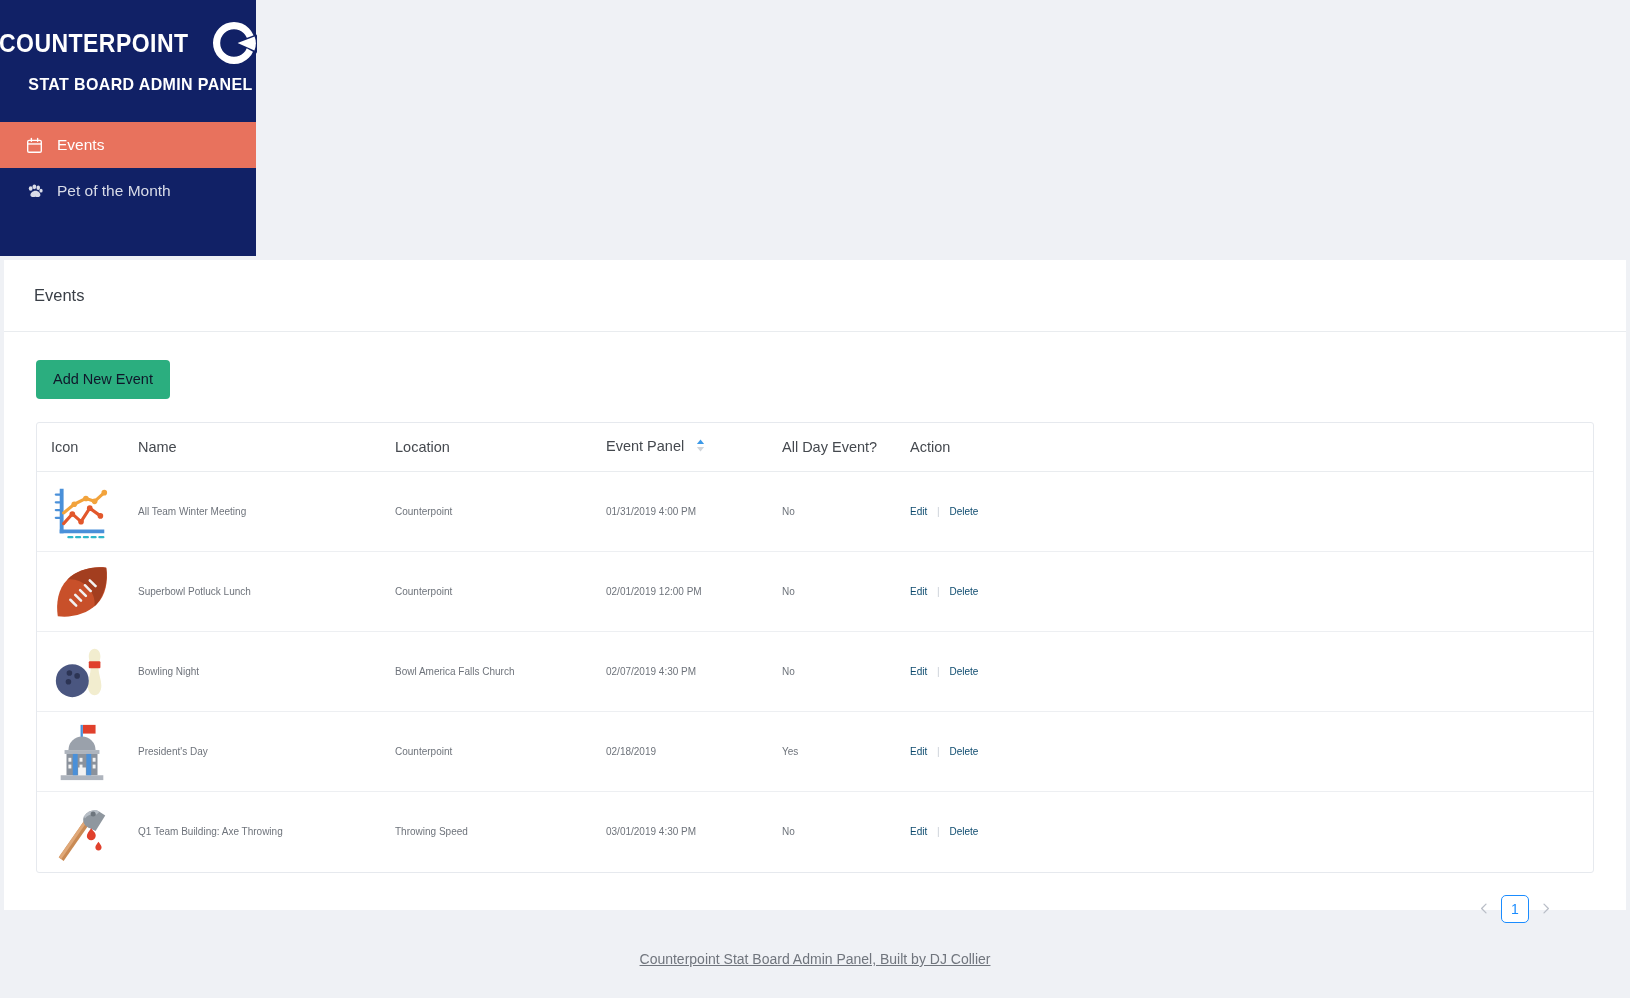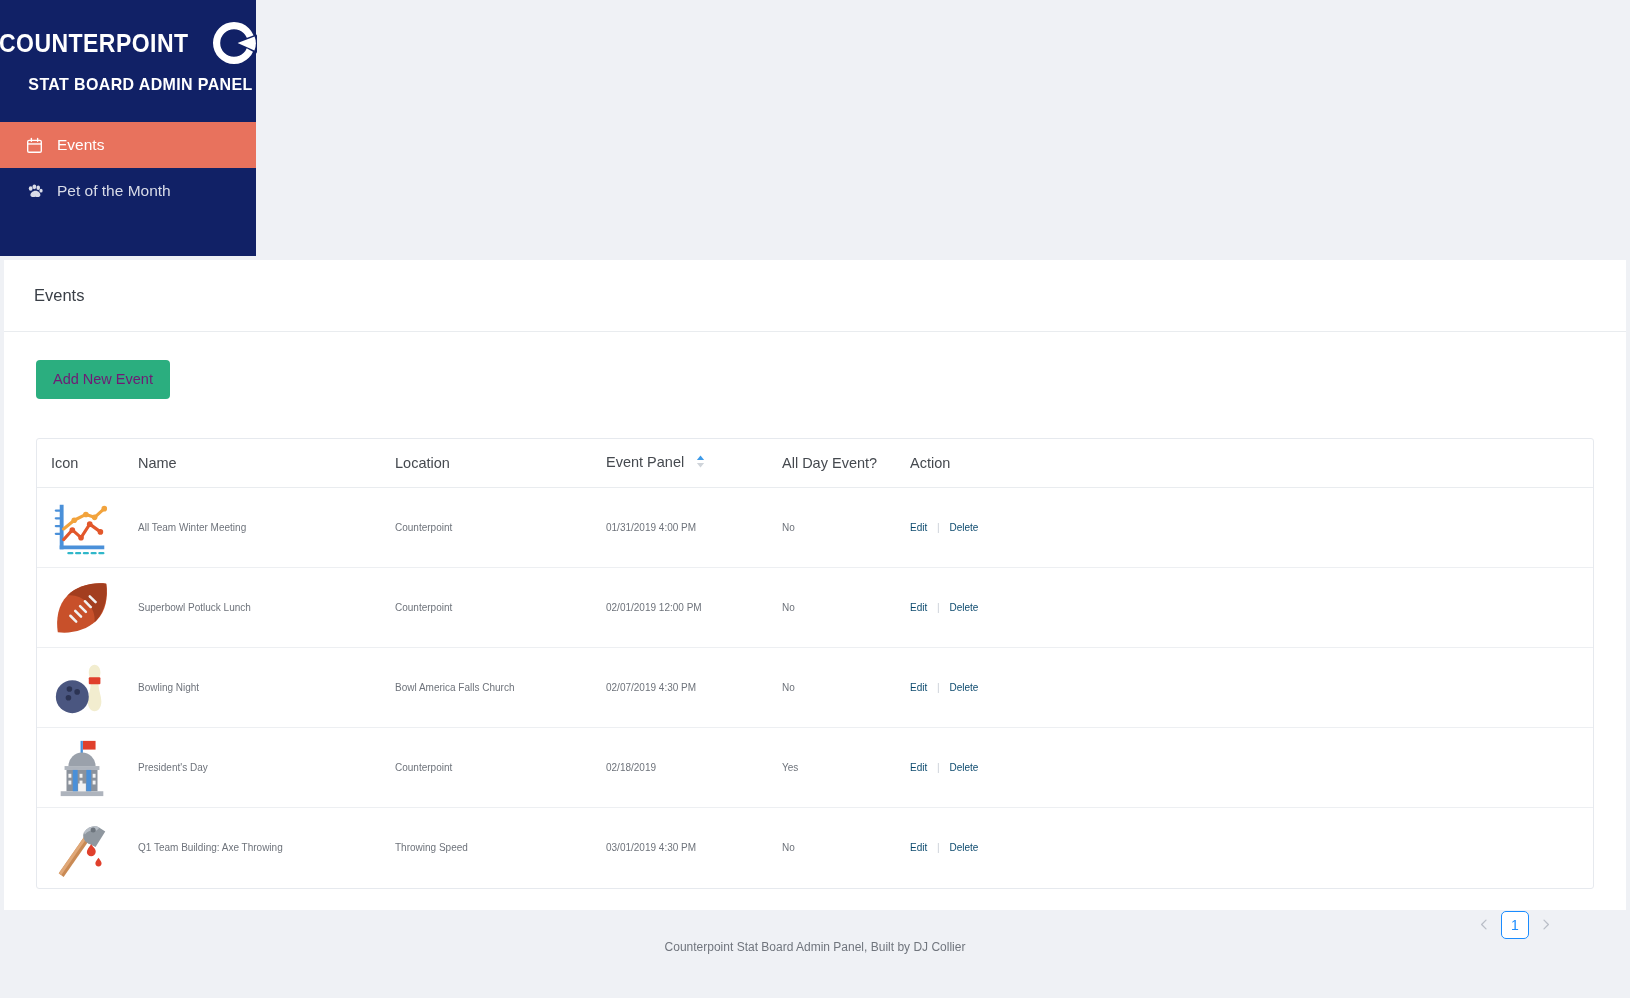--- a/index.html
+++ b/index.html
@@ -53,29 +53,29 @@
   .page-head {
     height: 72px; border-bottom: 1px solid #e9ecef;
     display: flex; align-items: center; padding: 0 30px;
   }
   .page-title { font-size: 16.5px; color: #3a3f47; }
 
   .page-body { padding: 28px 32px 0 32px; }
 
   .btn-add {
     display: inline-block;
-    background: #2bae7f; color: #701a75;
+    background: #2bae7f; color: #0f172a;
     border: none; border-radius: 4px;
     font-size: 14.5px; font-family: inherit;
     padding: 11px 17px 12px 17px; cursor: pointer;
   }
 
   
   .table-wrap {
-    margin-top: 39px;
+    margin-top: 23px;
     border: 1px solid #e6e9ee; border-radius: 3px;
     background: #fff;
   }
   table { width: 100%; border-collapse: collapse; table-layout: fixed; }
   thead th {
     text-align: left; font-weight: 400;
     font-size: 14.5px; color: #45494f;
     padding: 15px 0 15px 0;
     border-bottom: 1px solid #e9ecef;
     white-space: nowrap;
@@ -114,23 +114,23 @@
   }
   .pg-num {
     min-width: 28px; height: 28px;
     display: inline-flex; align-items: center; justify-content: center;
     border: 1px solid #1a8cff; border-radius: 5px;
     color: #1a8cff; font-size: 14px; cursor: pointer; background: #fff;
   }
 
   
   .footer {
-    position: absolute; left: 0; right: 0; bottom: 16px;
+    position: absolute; left: 0; right: 0; bottom: 4px;
     height: 70px; display: flex; align-items: center; justify-content: center;
-    font-size: 12px; color: #70757d;
+    font-size: 14px; color: #70757d; text-decoration: underline;
   }
 </style>
 </head>
 <body>
 
 <div class="app">
 
   <aside class="sidebar">
     <div class="brand">
       <div class="brand-row">

